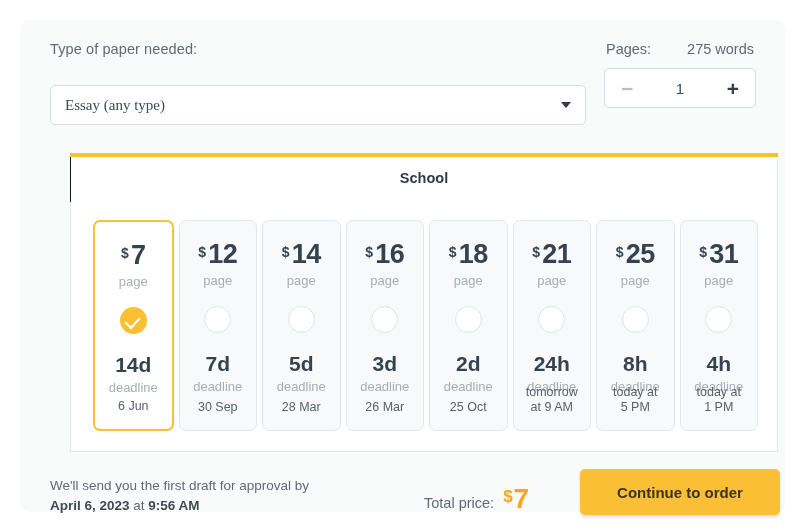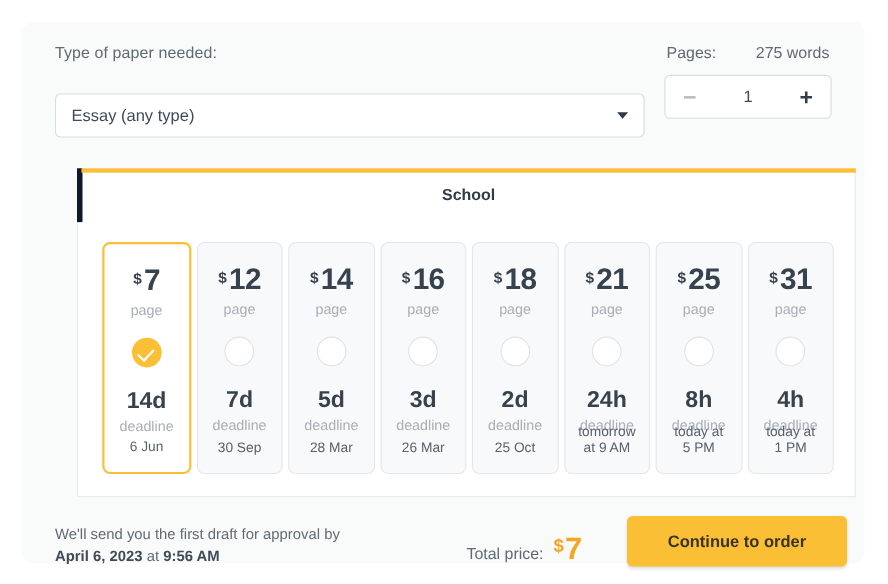--- a/index.html
+++ b/index.html
@@ -32,20 +32,21 @@
   }
   .select-box {
     position: relative;
     width: 536px; height: 40px;
     background: #fff;
     border: 1px solid #d6dde3;
     border-radius: 5px;
     display: flex;
     align-items: center;
     padding: 0 14px;
+    font-family: Liberation Serif, serif;
   }
   .select-value {
     font-size: 15px;
     color: #3f4a57;
   }
   .caret {
     position: absolute;
     right: 14px; top: 50%;
     transform: translateY(-50%);
     width: 0; height: 0;
@@ -109,21 +110,21 @@
     position: relative;
     display: flex;
     align-items: center;
     justify-content: center;
     font-size: 14.5px;
     color: #5a6571;
     background: #f8f9fa;
     border: 1px solid #e6e9ec;
     border-left: none;
   }
-  .tab:first-child { border-left: 5px solid #0f172a; }
+  .tab:first-child { border-left: 1px solid #0f172a; }
   .tab.active {
     background: #ffffff;
     color: #2f3b47;
     font-weight: 700;
     border-bottom-color: #ffffff;
     border-top: none;
   }
   .tab.active::before {
     content: "";
     position: absolute;
@@ -263,21 +264,21 @@
     margin-right: 1px;
   }
   .total-num {
     font-size: 28px;
     font-weight: 700;
     color: #f5a623;
     line-height: 1;
   }
   .cta {
     position: absolute;
-    right: 10px; top: 6px;
+    right: 0; top: 6px;
     width: 200px; height: 46px;
     background: #fbbf35;
     border: none;
     border-radius: 5px;
     font-family: "Liberation Sans", sans-serif;
     font-size: 15px;
     font-weight: 700;
     color: #3a3326;
     cursor: pointer;
     box-shadow: 0 2px 3px rgba(0,0,0,.13);

